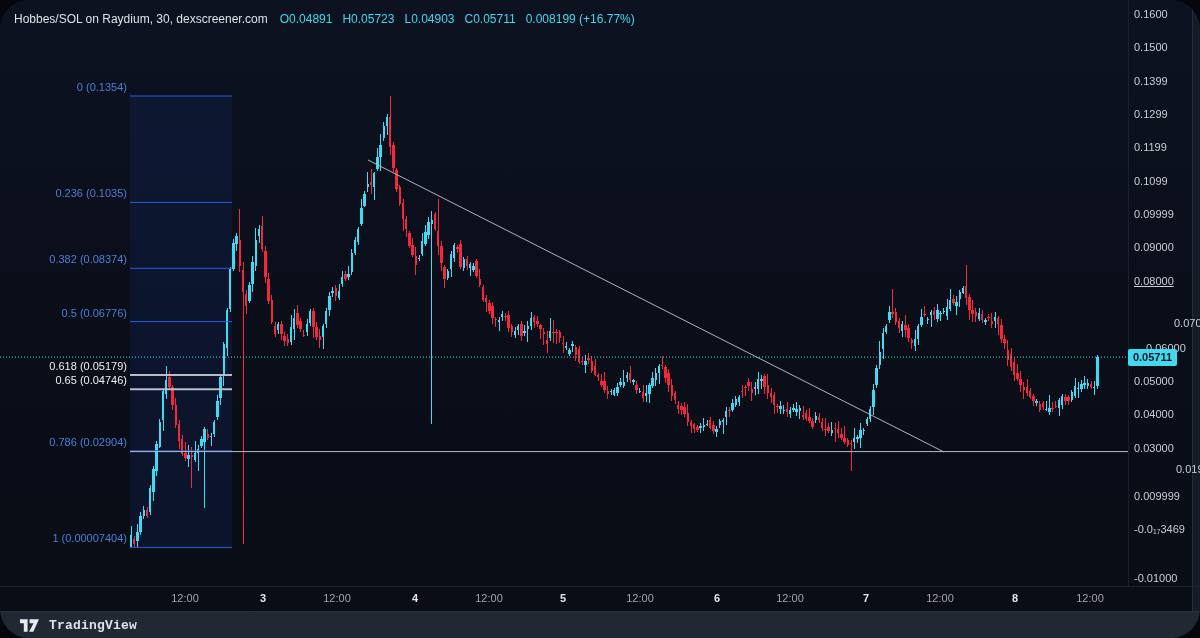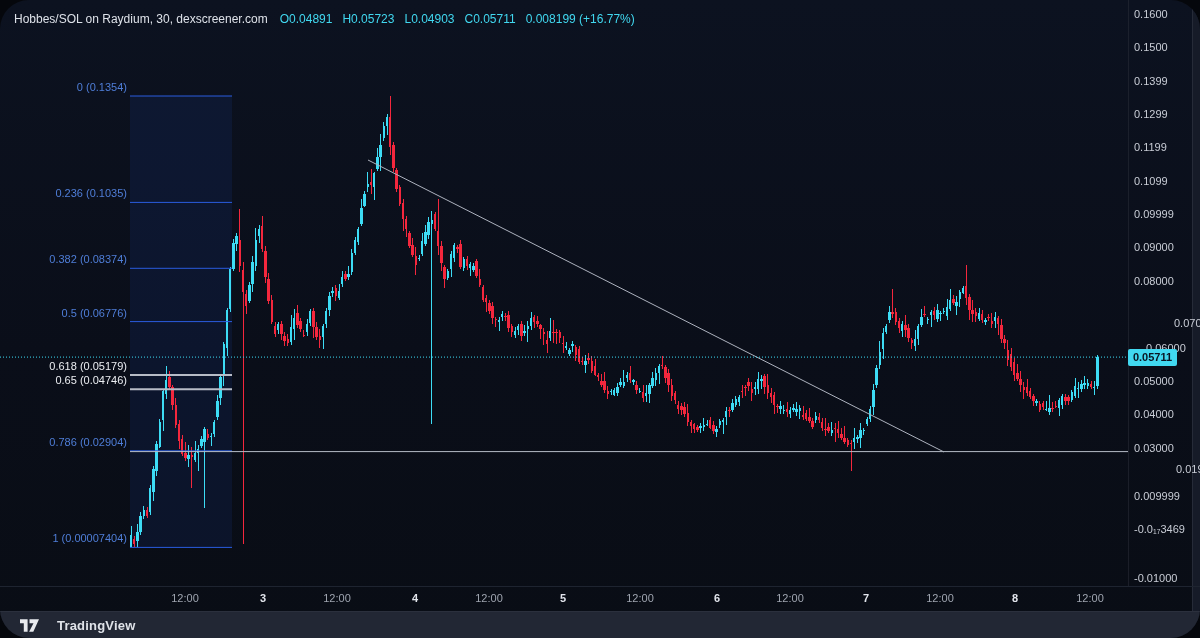--- a/index.html
+++ b/index.html
@@ -21,21 +21,21 @@
              text-align:center;border-radius:2px;}
   .time-axis{position:absolute;left:0;top:586px;width:1200px;height:25px;z-index:4;
              border-top:1px solid #1e2430;}
   .xtick{position:absolute;top:5px;transform:translateX(-50%);font-size:11px;color:#9fa5b0;white-space:nowrap;}
   .xtick.major{color:#e2e5ec;font-weight:700;}
   .right-strip{position:absolute;left:1192px;top:0;width:8px;height:611px;
                background:#161b28;border-left:1px solid #262b38;z-index:3;}
   .bottom-bar{position:absolute;left:0;top:611px;width:1200px;height:27px;
               background:#222734;border-top:1px solid #2b303d;z-index:7;
               display:flex;align-items:center;}
-  .tv-brand{display:flex;align-items:flex-start;gap:18px;margin-left:20px;cursor:pointer;text-decoration:none;}
+  .tv-brand{display:flex;align-items:flex-start;gap:10px;margin-left:20px;cursor:pointer;text-decoration:none;font-family:Liberation Mono, monospace;}
   .tv-brand span{color:#dfe2e8;font-size:13px;font-weight:600;letter-spacing:.2px;}
   .tv-glyph{display:block;}
 </style>
 </head>
 <body>
 
 <div class="stage">
   <svg id="cv" viewBox="0 0 1200 638">
       <rect x="130" y="96.0" width="102" height="451.3" fill="rgba(42,92,223,0.10)"></rect>
       <g shape-rendering="crispEdges">
@@ -676,21 +676,21 @@
 
   <div class="price-axis" id="y-axis">
       <div class="ytick" style="top: 7px;">0.1600</div>
       <div class="ytick" style="top: 40.35px;">0.1500</div>
       <div class="ytick" style="top: 73.7px;">0.1399</div>
       <div class="ytick" style="top: 107.05px;">0.1299</div>
       <div class="ytick" style="top: 140.4px;">0.1199</div>
       <div class="ytick" style="top: 173.75px;">0.1099</div>
       <div class="ytick" style="top: 207.1px;">0.09999</div>
       <div class="ytick" style="top: 240.45px;">0.09000</div>
-      <div class="ytick" style="top: 273.8px;">0.08000</div>
+      <div class="ytick" style="top: 273.8px; text-decoration: underline;">0.08000</div>
       <div class="ytick" style="top: 316px; margin-left: 40px;">0.07000</div>
       <div class="ytick" style="top: 340.5px; margin-left: 12px;">0.06000</div>
       <div class="ytick" style="top: 373.85px;">0.05000</div>
       <div class="ytick" style="top: 407.2px;">0.04000</div>
       <div class="ytick" style="top: 440.55px;">0.03000</div>
       <div class="ytick" style="top: 462px; margin-left: 42px;">0.01999</div>
       <div class="ytick" style="top: 489px;">0.009999</div>
       <div class="ytick" style="top: 522px;">-0.0₁₇3469</div>
       <div class="ytick" style="top: 571px;">-0.01000</div>
     </div>

